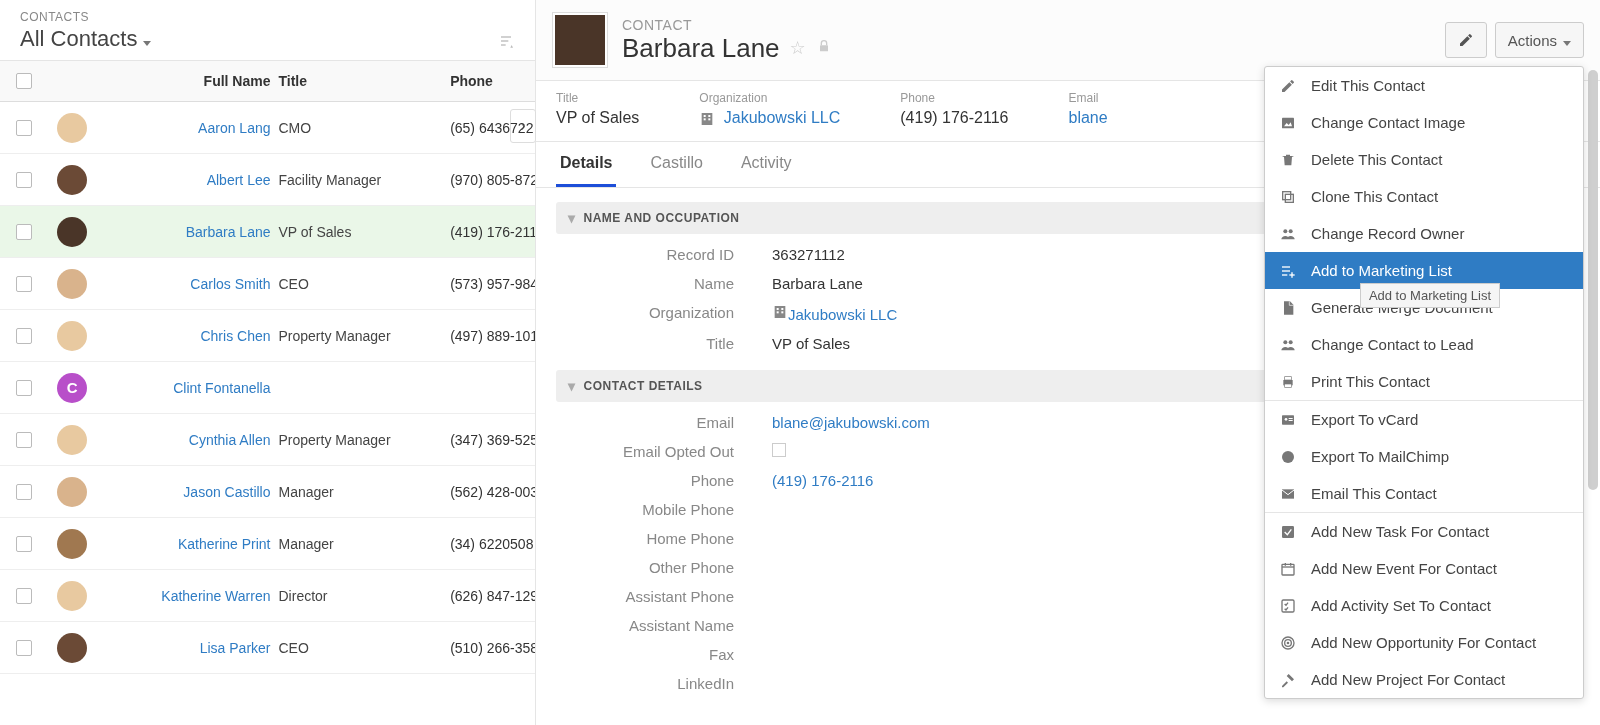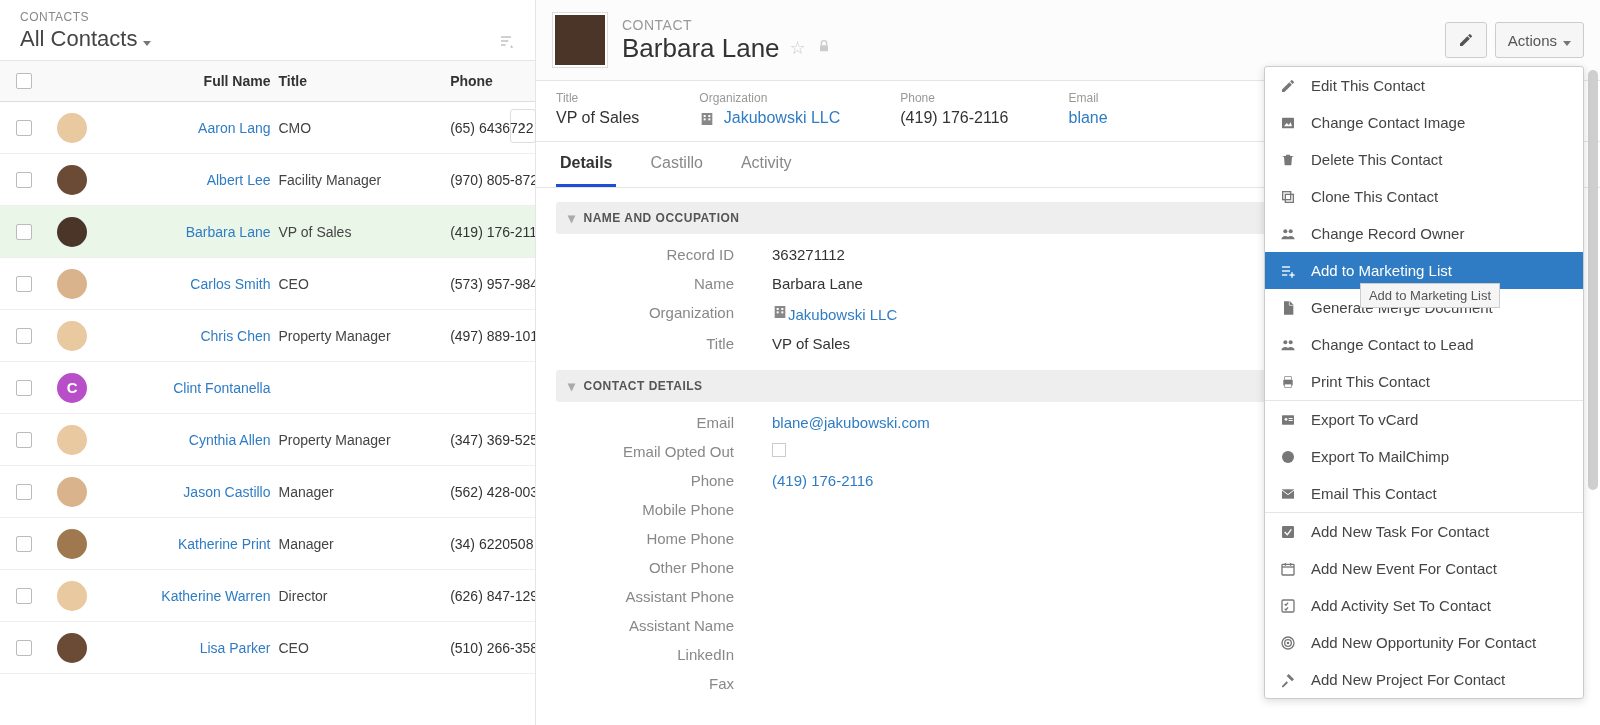--- a/index.html
+++ b/index.html
@@ -359,25 +359,25 @@
         </div>
       <div class="field-row">
           <div class="flabel">Assistant Phone</div>
           <div class="fvalue"></div>
         </div>
       <div class="field-row">
           <div class="flabel">Assistant Name</div>
           <div class="fvalue"></div>
         </div>
       <div class="field-row">
+          <div class="flabel">Fax</div>
+          <div class="fvalue"></div>
+        </div>
+      <div class="field-row">
           <div class="flabel">LinkedIn</div>
-          <div class="fvalue"></div>
-        </div>
-      <div class="field-row">
-          <div class="flabel">Fax</div>
           <div class="fvalue"></div>
         </div>
     </div>
 
     <div class="side-link">
       <span style="color:#555;"><svg viewBox="0 0 24 24" fill="currentColor" width="20" height="20">
             <rect x="4" y="3" width="16" height="18"></rect>
             <rect x="7" y="6" width="3" height="3" fill="#fff"></rect>
             <rect x="14" y="6" width="3" height="3" fill="#fff"></rect>
             <rect x="7" y="11" width="3" height="3" fill="#fff"></rect>

